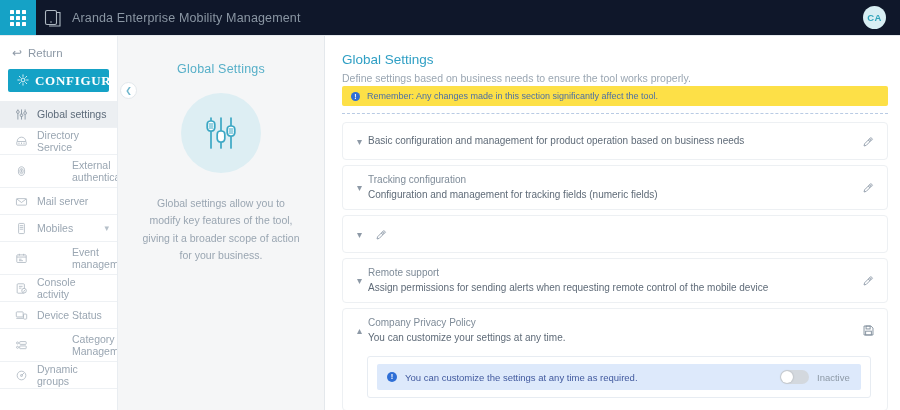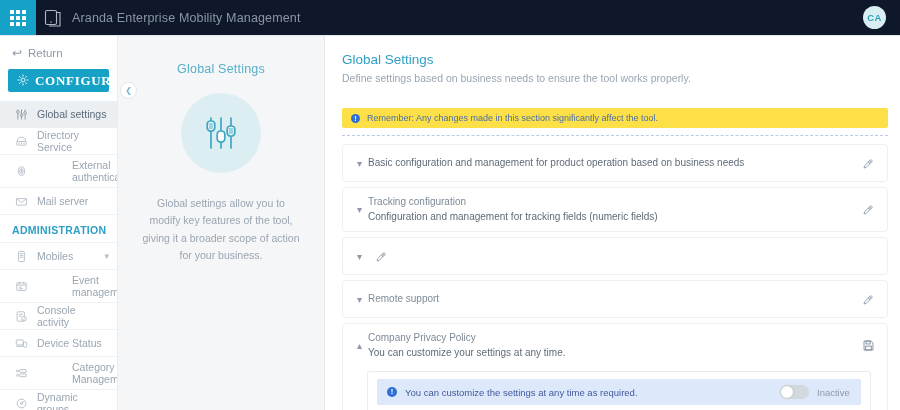--- a/index.html
+++ b/index.html
@@ -89,21 +89,21 @@
   }
   .center-desc {
     font-size: 10.5px; color: #9aa6b2; text-align: center; line-height: 1.65; max-width: 160px;
   }
 
   
   .main {
     flex: 1; background: #ffffff; padding: 16px 12px 0 17px; min-width: 0; overflow: hidden;
   }
   .main-title { font-size: 13.5px; color: #2f9fc4; margin-bottom: 5px; }
-  .main-sub { font-size: 10.5px; color: #9aa6b2; margin-bottom: 24px; }
+  .main-sub { font-size: 10.5px; color: #9aa6b2; margin-bottom: 2px; }
   .notice {
     background: #fde047; border-radius: 2px; display: flex; align-items: center; gap: 7px;
     padding: 5px 9px; font-size: 9px; color: #4c6fa5; margin-bottom: 0;
   }
   .notice .i-badge {
     width: 9px; height: 9px; border-radius: 50%; background: #2f6fd6; color: #fff;
     font-size: 7px; font-weight: bold; display: flex; align-items: center; justify-content: center;
     min-width: 9px; line-height: 1;
   }
   .dashed-sep { border-top: 1px dashed #b9cbe4; margin: 7px 0 8px 0; }
@@ -259,21 +259,20 @@
             <svg width="13" height="13" viewBox="0 0 18 18">
               <g stroke="#aab4bf" stroke-width="1.1" fill="none">
                 <rect x="2" y="5" width="14" height="9" rx="1"></rect>
                 <path d="M2.6 5.6 L9 10.4 L15.4 5.6"></path>
               </g>
             </svg>
           </span>
           <span class="txt">Mail server</span>
         </div>
 
-        <div class="nav-section">ADMINISTRATION</div>
 
         <div class="nav-item">
           <span class="ico">
             <svg width="13" height="13" viewBox="0 0 18 18">
               <g stroke="#aab4bf" stroke-width="1.1" fill="none">
                 <rect x="5" y="2" width="8" height="14" rx="1.2"></rect>
                 <line x1="6.6" y1="5" x2="11.4" y2="5"></line>
                   <line x1="6.6" y1="7.5" x2="11.4" y2="7.5"></line>
                 <line x1="6.6" y1="10" x2="11.4" y2="10"></line>
               </g>
@@ -444,20 +443,21 @@
                 <line x1="7.6" y1="6.4" x2="9.6" y2="8.4"></line>
               </g>
             </svg>
           </span>
         </div>
 
         <div class="acc-row">
           <span class="acc-chev">▾</span>
           <span class="acc-texts">
             <span class="acc-title" style="display:block">Remote support</span>
+            <span class="acc-desc" style="display:block">Assign permissions for sending alerts when requesting remote control of the mobile device</span>
           </span>
           <span class="acc-action">
             <svg width="13" height="13" viewBox="0 0 16 16">
               <g fill="none" stroke="#8d9aa8" stroke-width="1.1">
                 <path d="M2.5 13.5 L3.2 10.8 L10.9 3.1 L12.9 5.1 L5.2 12.8 Z"></path>
                 <line x1="9.6" y1="4.4" x2="11.6" y2="6.4"></line>
                 <line x1="8.6" y1="5.4" x2="10.6" y2="7.4"></line>
                 <line x1="7.6" y1="6.4" x2="9.6" y2="8.4"></line>
               </g>
             </svg>

